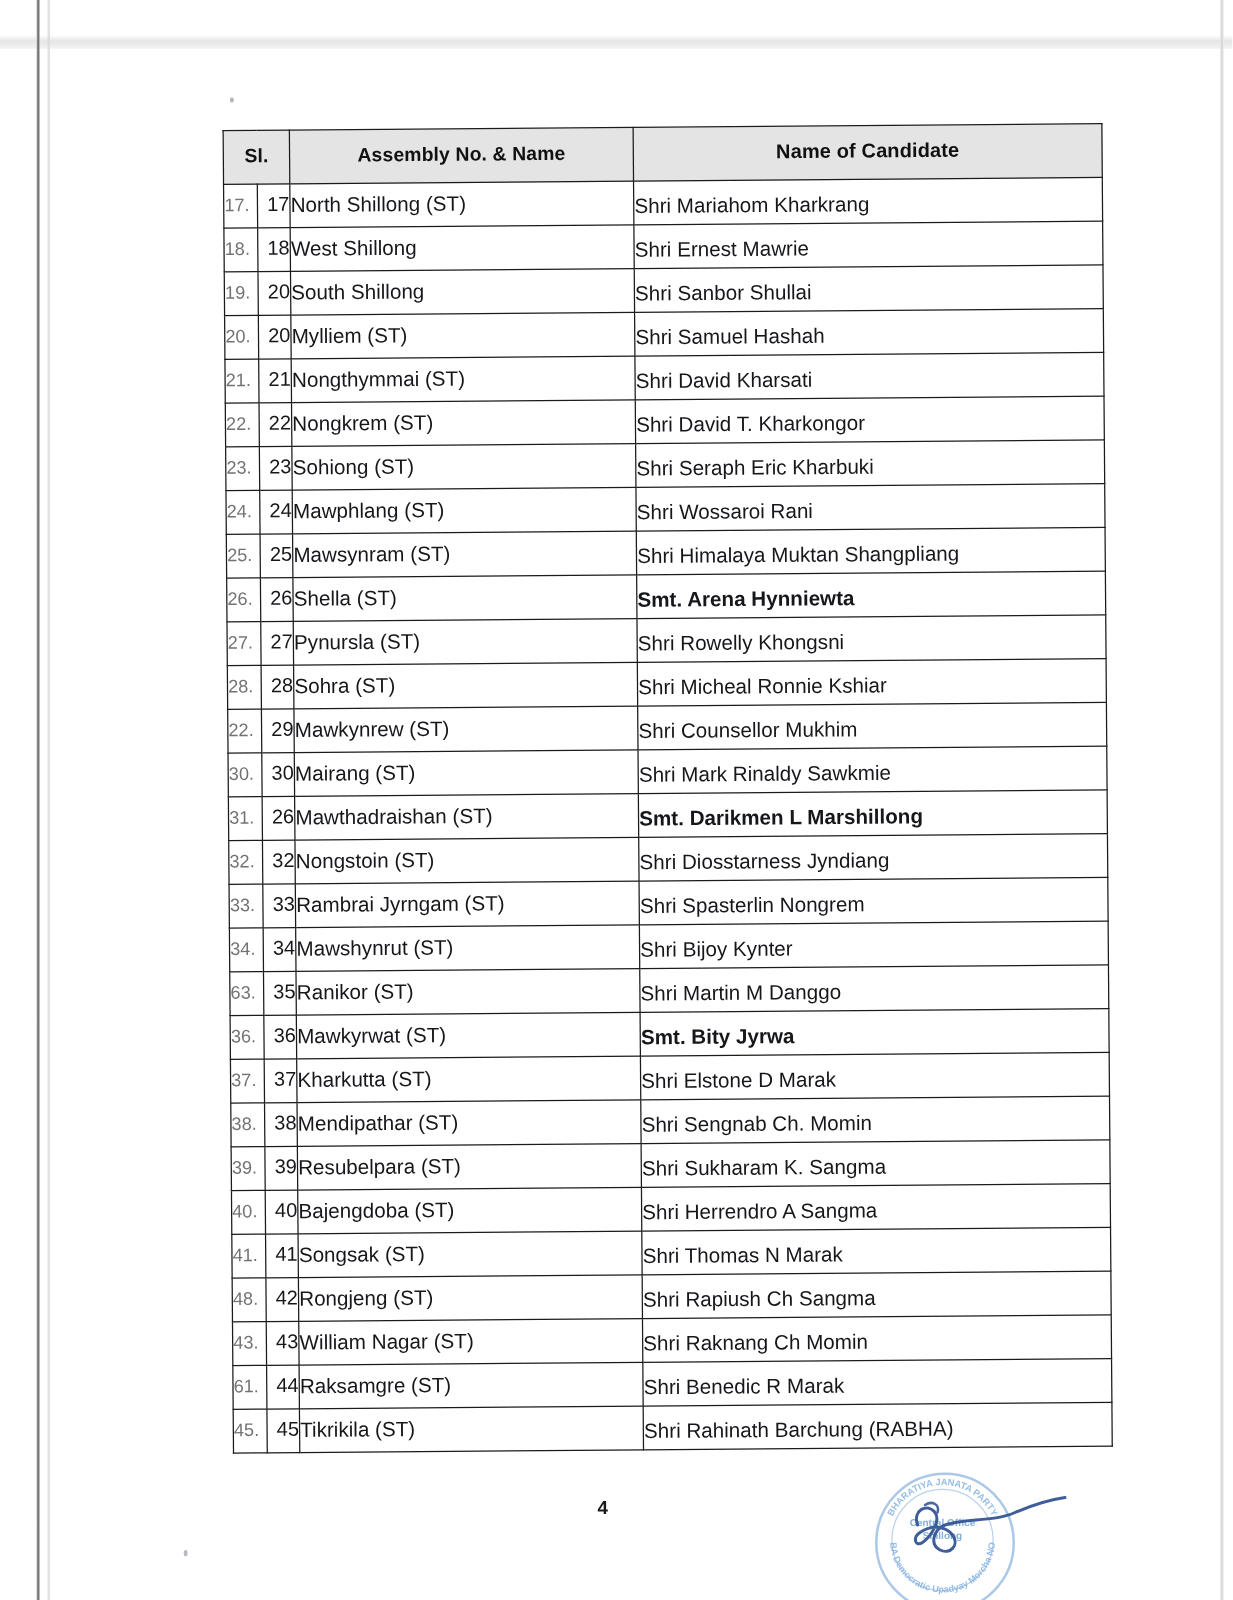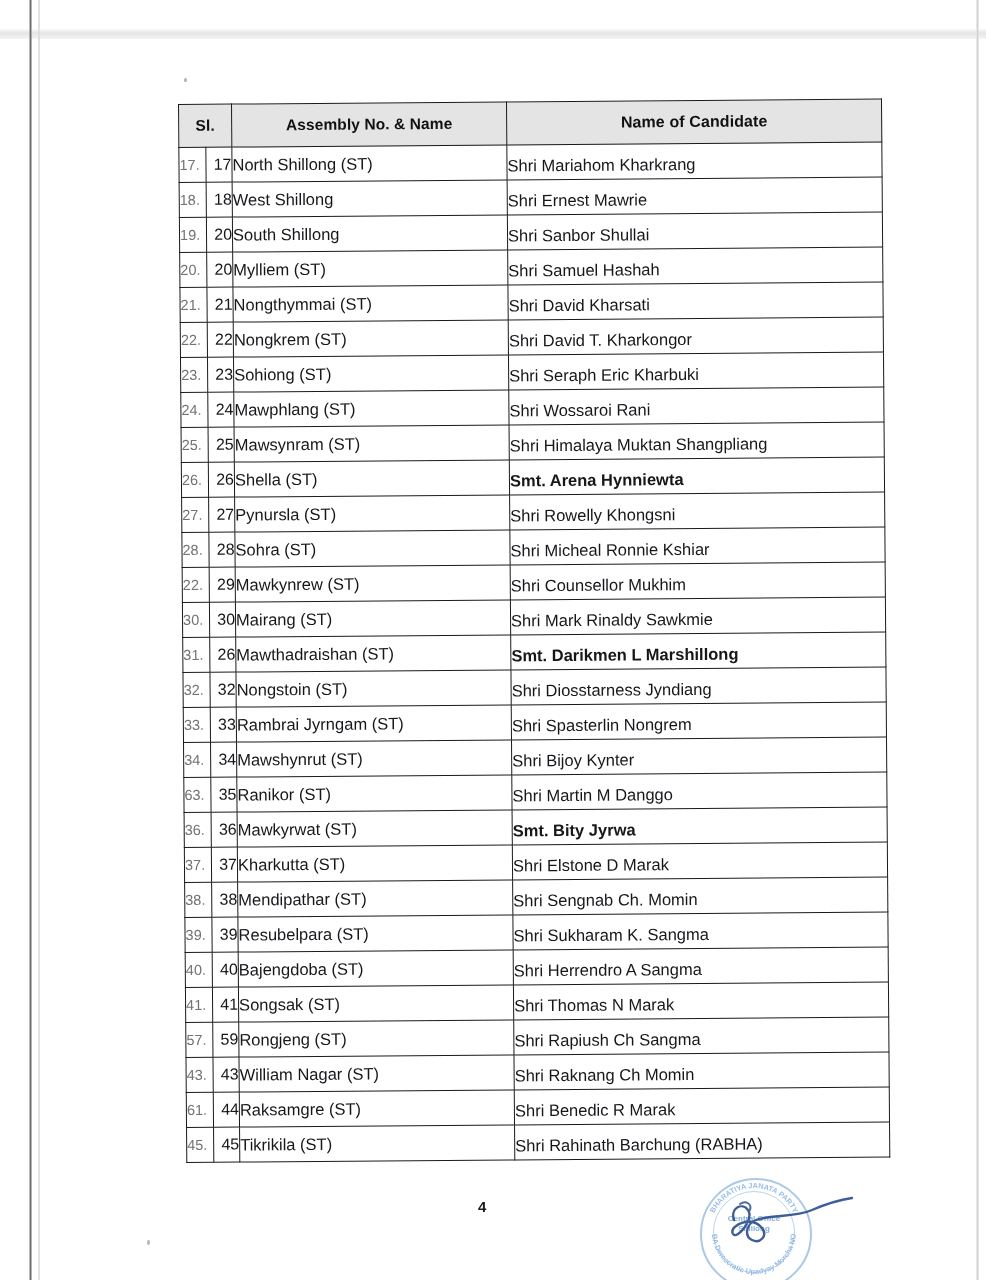--- a/index.html
+++ b/index.html
@@ -407,22 +407,22 @@
           </tr>
           <tr>
             <td class="c-sl">41.</td>
             <td class="c-no">41</td>
             <td class="c-name">Songsak (ST)</td>
             <td class="c-candidate">
               <span class="cand-inner">Shri Thomas N Marak</span>
             </td>
           </tr>
           <tr>
-            <td class="c-sl">57.</td>
-            <td class="c-no">59</td>
+            <td class="c-sl">48.</td>
+            <td class="c-no">42</td>
             <td class="c-name">Rongjeng (ST)</td>
             <td class="c-candidate">
               <span class="cand-inner">Shri Rapiush Ch Sangma</span>
             </td>
           </tr>
           <tr>
             <td class="c-sl">43.</td>
             <td class="c-no">43</td>
             <td class="c-name">William Nagar (ST)</td>
             <td class="c-candidate">

